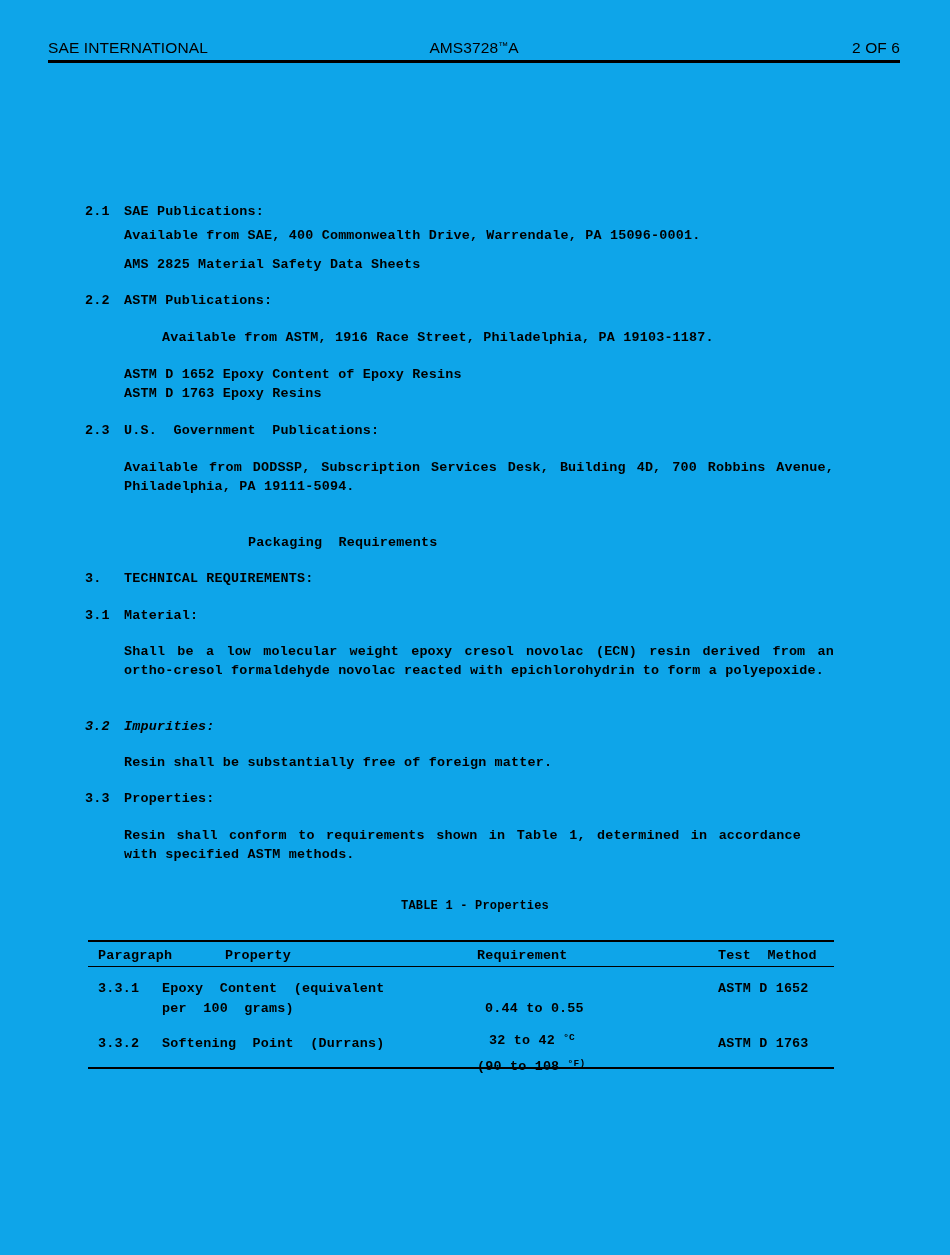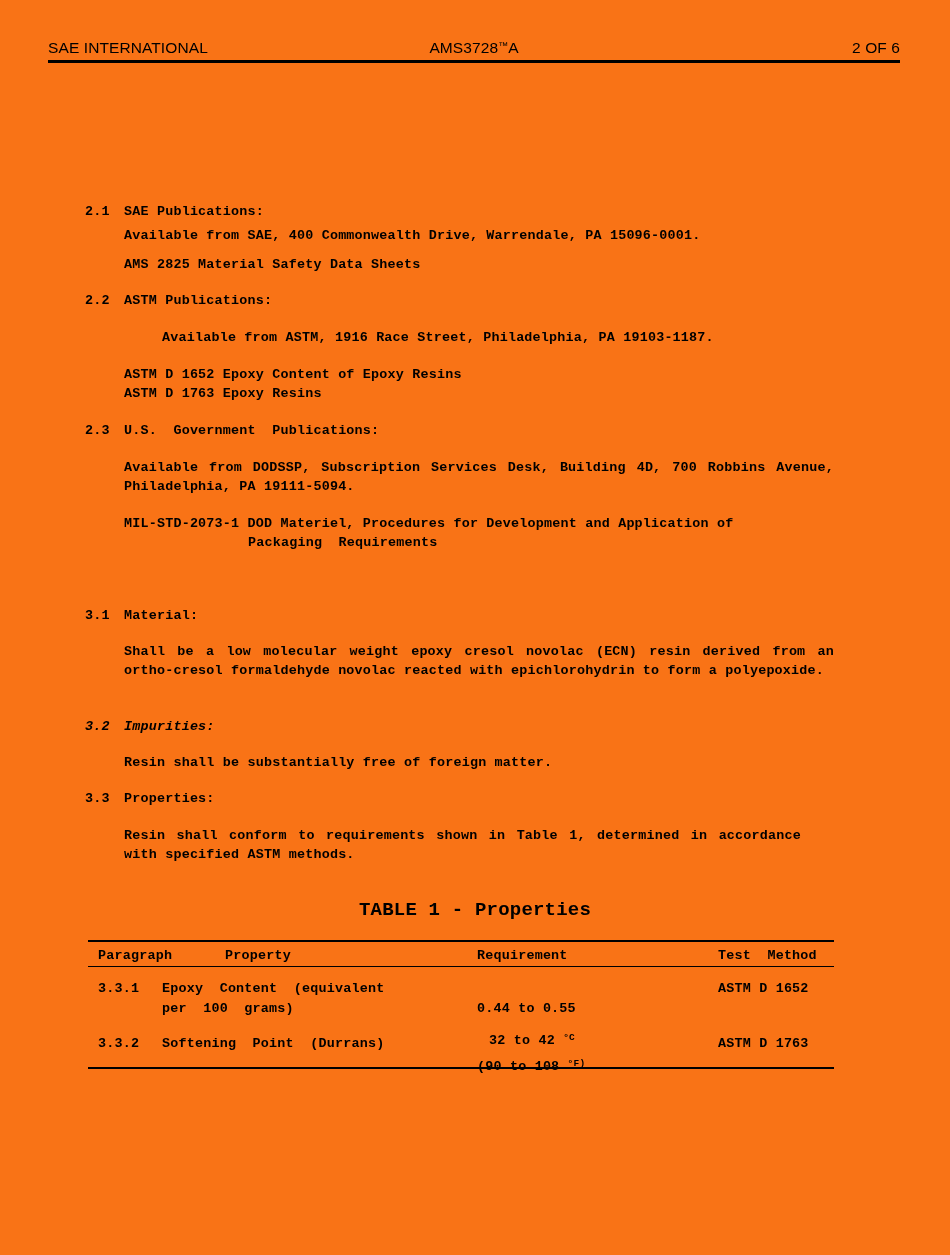--- a/index.html
+++ b/index.html
@@ -4,21 +4,21 @@
 <style>
   html, body {
     margin: 0;
     padding: 0;
     background: #ffffff;
   }
   .page {
     position: relative;
     width: 950px;
     height: 1255px;
-    background: #f97316;
+    background: #0ea5e9;
     overflow: hidden;
     font-family: "Liberation Mono", "DejaVu Sans Mono", monospace;
     color: #000000;
   }
 
   
   .doc-header {
     position: absolute;
     left: 48px;
     top: 36px;
@@ -80,21 +80,21 @@
     display: inline-block;
   }
 
   
   .table-caption {
     position: absolute;
     left: 0;
     top: 899px;
     width: 950px;
     text-align: center;
-    font-size: 19px;
+    font-size: 12px;
     font-weight: bold;
     letter-spacing: 0.2px;
   }
   .tbl-rule-top {
     position: absolute;
     left: 88px;
     top: 940px;
     width: 746px;
     height: 0;
     border-top: 2.5px solid #000;
@@ -161,23 +161,23 @@
 
   <div class="blk para just" style="top:328px;width:634px;margin-left:38px;">Available from ASTM, 1916 Race Street, Philadelphia, PA 19103-1187.</div>
 
   <div class="blk para" style="top:365px;">ASTM D 1652 Epoxy Content of Epoxy Resins
 ASTM D 1763 Epoxy Resins</div>
 
   <div class="blk heading" style="top:421px;"><span class="hang" style="width:39px;">2.3</span><span>U.S.  Government  Publications:</span></div>
 
   <div class="blk para just" style="top:458px;">Available from DODSSP, Subscription Services Desk, Building 4D, 700 Robbins Avenue, Philadelphia, PA 19111-5094.</div>
 
-  <div class="blk para just" style="top:514px;">MIL-STD-2073-1 DOD Materiel, Procedures for Development and Application of</div>
   <div class="blk" style="left:248px;top:533px;width:586px;">Packaging  Requirements</div>
 
+  <div class="blk heading" style="top:569px;"><span class="hang" style="width:39px;">3.</span><span>TECHNICAL REQUIREMENTS:</span></div>
 
   <div class="blk heading" style="top:606px;"><span class="hang" style="width:39px;">3.1</span><span>Material:</span></div>
 
   <div class="blk para just" style="top:642px;">Shall be a low molecular weight epoxy cresol novolac (ECN) resin derived from an ortho-cresol formaldehyde novolac reacted with epichlorohydrin to form a polyepoxide.</div>
 
   <div class="blk heading" style="top:717px;font-style:italic;"><span class="hang" style="width:39px;">3.2</span><span>Impurities:</span></div>
 
   <div class="blk para just" style="top:753px;width:475px;">Resin shall be substantially free of foreign matter.</div>
 
   <div class="blk heading" style="top:789px;"><span class="hang" style="width:39px;">3.3</span><span>Properties:</span></div>
@@ -191,21 +191,21 @@
   <div class="cell col-para" style="top:946px;">Paragraph</div>
   <div class="cell hdr-prop" style="top:946px;">Property</div>
   <div class="cell hdr-req" style="top:946px;">Requirement</div>
   <div class="cell hdr-test" style="top:946px;">Test  Method</div>
 
   <div class="tbl-rule-head"></div>
 
   <div class="cell col-para" style="top:979px;">3.3.1</div>
   <div class="cell col-prop" style="top:979px;">Epoxy  Content  (equivalent</div>
   <div class="cell col-prop" style="top:999px;">per  100  grams)</div>
-  <div class="cell col-req" style="top:999px;">0.44 to 0.55</div>
+  <div class="cell col-req" style="top:999px;margin-left:8px;">0.44 to 0.55</div>
   <div class="cell col-test" style="top:979px;">ASTM D 1652</div>
 
   <div class="cell col-para" style="top:1034px;">3.3.2</div>
   <div class="cell col-prop" style="top:1034px;">Softening  Point  (Durrans)</div>
   <div class="cell col-req" style="top:1028px;margin-left:12px;"><span>32 to 42 </span><span class="deg">°C</span></div>
   <div class="cell col-req" style="top:1054px;"><span>(90 to 108 </span><span class="deg">°F)</span></div>
   <div class="cell col-test" style="top:1034px;">ASTM D 1763</div>
 
   <div class="tbl-rule-bottom"></div>
 

